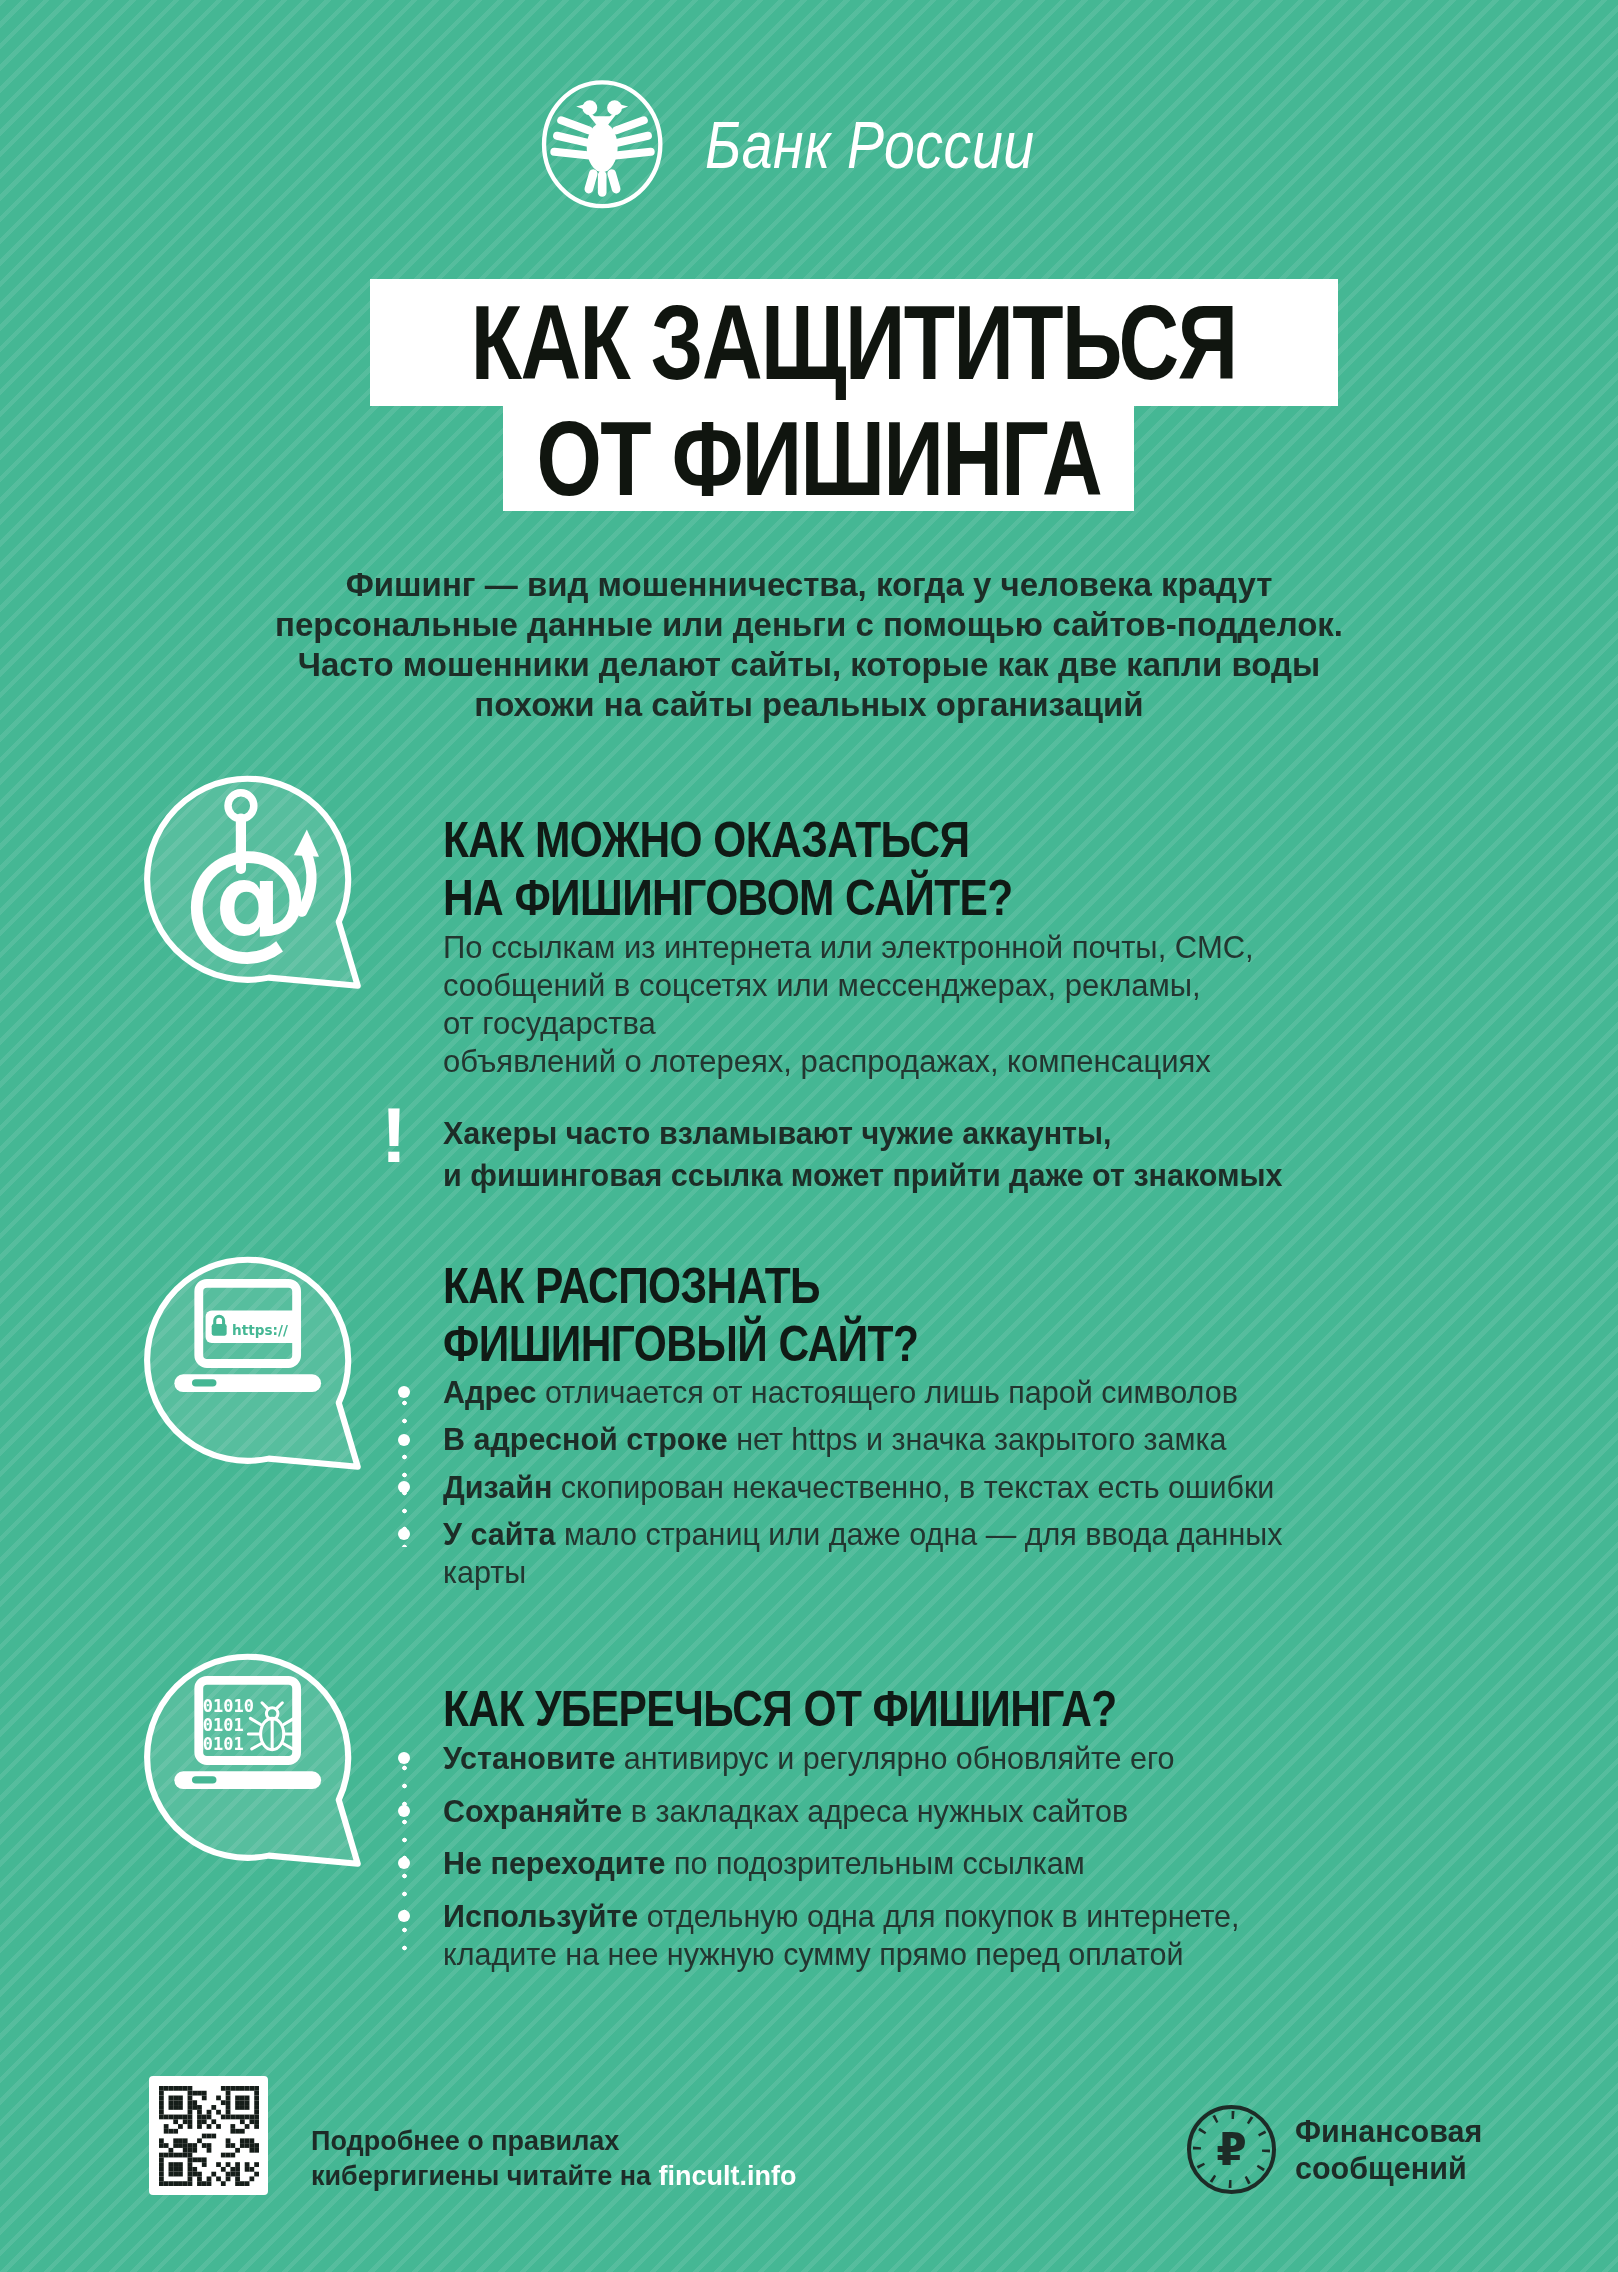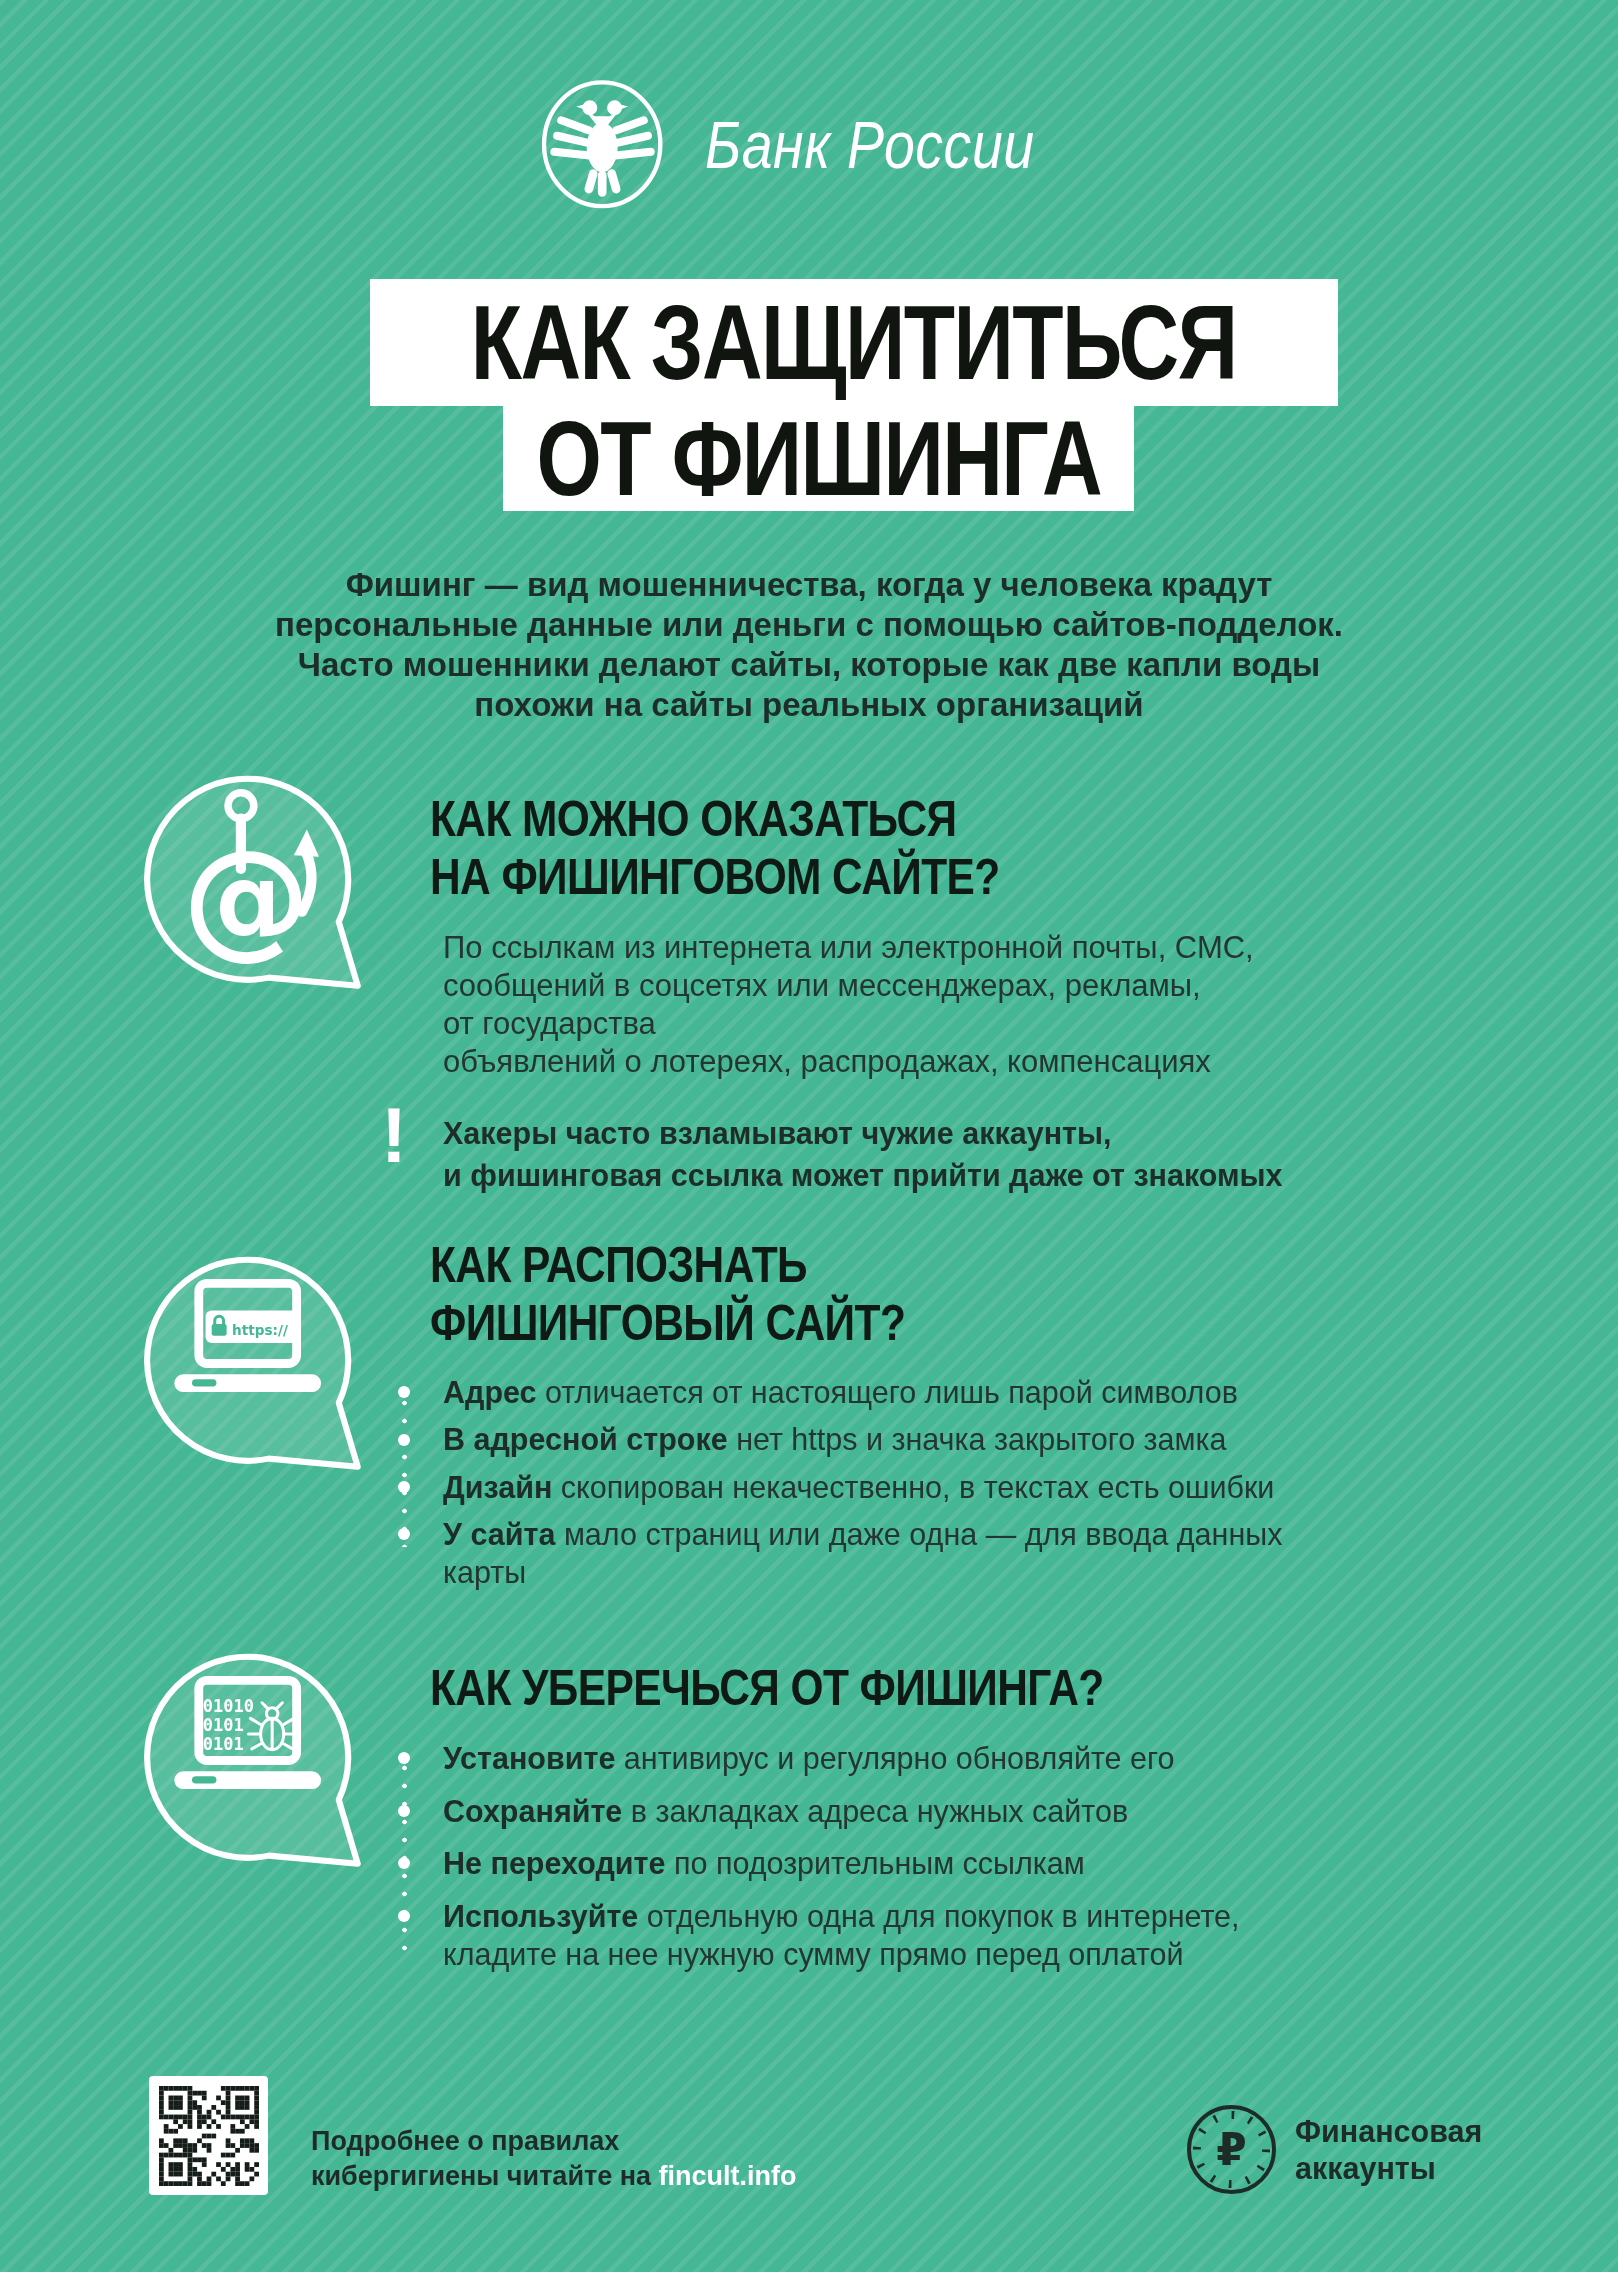--- a/index.html
+++ b/index.html
@@ -31,21 +31,21 @@
     transform:scaleX(.8);white-space:nowrap;
   }
   
   .intro{position:absolute;left:0;top:565px;width:1618px;text-align:center;
     color:#1d2d27;font-size:33px;font-weight:700;line-height:40px;}
   
   .bubble{position:absolute;left:139px;}
   .bubble .bp{fill:rgba(255,255,255,0.10);stroke:#fff;stroke-width:9;stroke-linejoin:round;}
   .bub1{top:767px;} .bub2{top:1248px;} .bub3{top:1645px;}
   
-  .heading{position:absolute;left:430px;color:#101a15;}
+  .heading{position:absolute;left:443px;color:#101a15;margin-top:21px;}
   .heading div{
     font-size:50px;font-weight:800;line-height:58px;letter-spacing:-0.7px;
     transform:scaleX(.85);transform-origin:left center;white-space:nowrap;
   }
   .h1{top:790px;} .h2{top:1236px;} .h3{top:1659px;}
   .body-text{position:absolute;left:443px;color:#233630;font-size:31px;line-height:38px;}
   .b1{top:929px;}
   
   .warn-mark{position:absolute;left:381px;top:1096px;color:#fff;
     font-size:78px;font-weight:700;line-height:78px;}
@@ -436,18 +436,18 @@
     <div><span>кибергигиены читайте на </span><span class="link">fincult.info</span></div>
   </div>
   <div class="brand">
     <svg width="93" height="93" viewBox="0 0 140 140">
       <circle cx="70" cy="70" r="64" fill="none" stroke="#1d2c27" stroke-width="6"></circle>
       <circle cx="70" cy="70" r="52" fill="none" stroke="#1d2c27" stroke-width="12" stroke-dasharray="4 23.2"></circle>
       <text x="70" y="94" font-size="66" font-weight="bold" text-anchor="middle" fill="#1d2c27">₽</text>
     </svg>
     <div class="brand-text">
       <div>Финансовая</div>
-      <div>аккаунты</div>
+      <div>сообщений</div>
     </div>
   </div>
 
 </div>
 
 
 </body></html>

